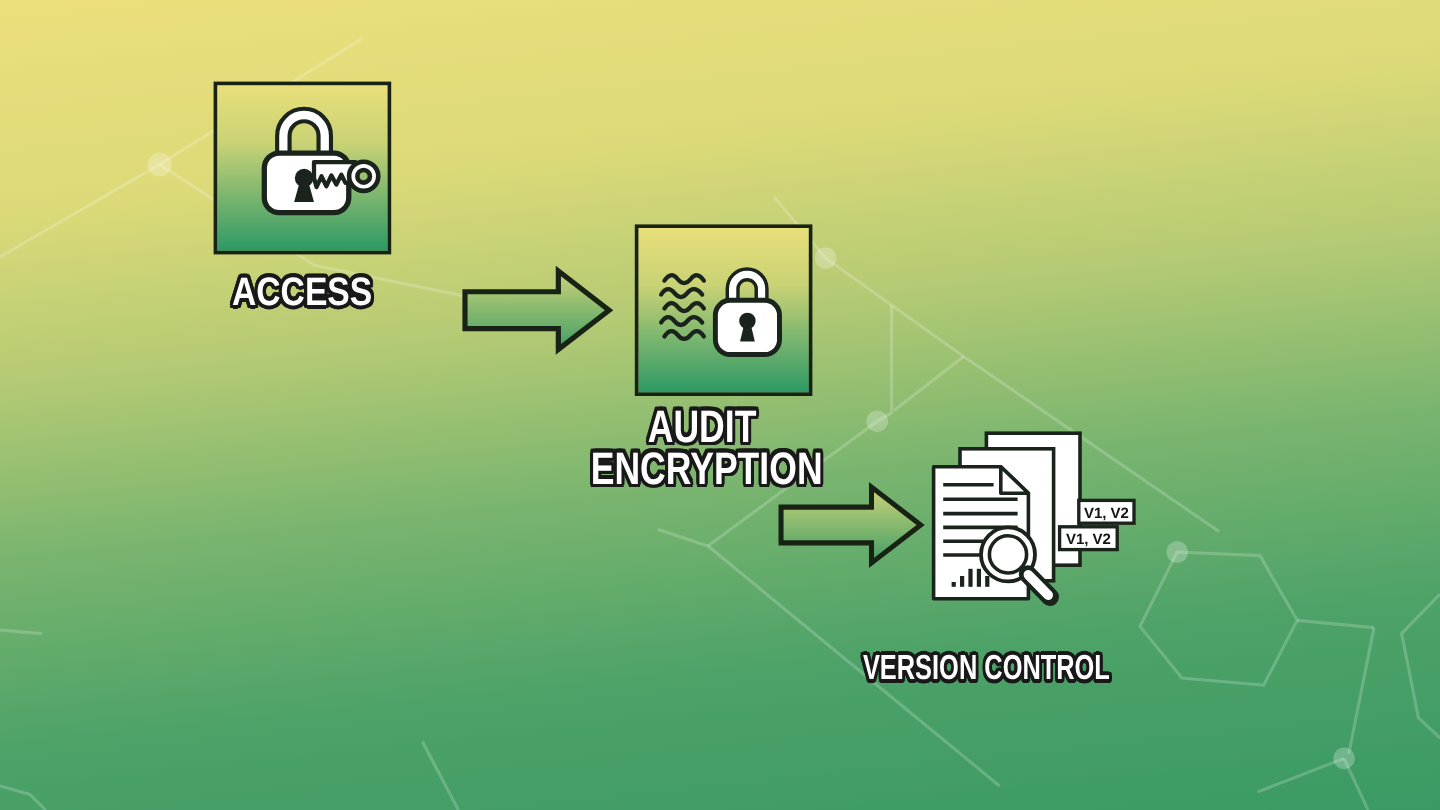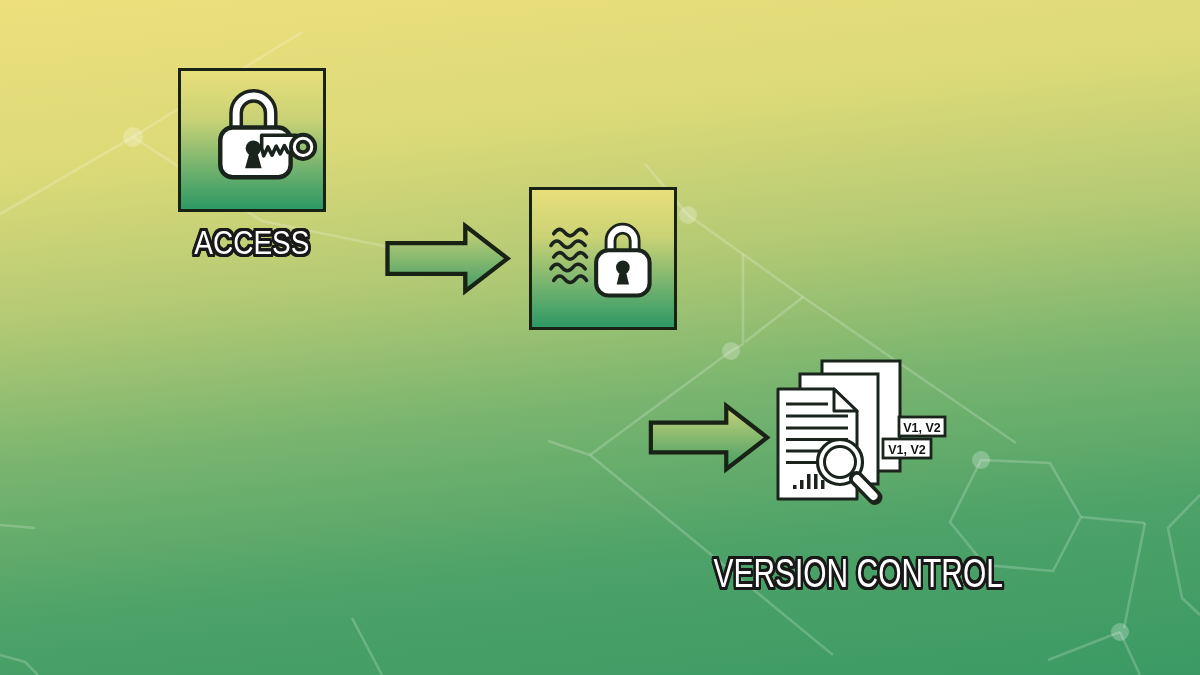--- a/index.html
+++ b/index.html
@@ -15,33 +15,33 @@
     background:linear-gradient(180deg,#e8df7a 0%,#c9d275 35%,#6fb16e 72%,#2d9964 100%);
   }
   .icon-box svg{position:absolute;left:0;top:0;width:100%;height:100%;}
   .box1{left:178px;top:68px;width:148px;height:144px;}
   .box2{left:529px;top:187px;width:148px;height:143px;}
   .arrow-svg{position:absolute;overflow:visible;}
   .arrow1{left:384px;top:222px;width:128px;height:73px;}
   .arrow2{left:649px;top:401px;width:121px;height:73px;}
   .docs-svg{position:absolute;left:768px;top:358px;width:180px;height:155px;overflow:visible;}
   .label{
-    position:absolute;text-align:center;color:#fff;font-weight:400;
+    position:absolute;text-align:center;color:#fff;font-weight:700;
     text-shadow:
       -2.6px -2.6px 0 #191919, -2.6px 2.6px 0 #191919, 2.6px -2.6px 0 #191919, 2.6px 2.6px 0 #191919,
       -3.2px 0 0 #191919, 3.2px 0 0 #191919, 0 -3.2px 0 #191919, 0 3.2px 0 #191919,
       -1.5px -3px 0 #191919, 1.5px -3px 0 #191919, -1.5px 3px 0 #191919, 1.5px 3px 0 #191919,
       -3px -1.5px 0 #191919, 3px -1.5px 0 #191919, -3px 1.5px 0 #191919, 3px 1.5px 0 #191919;
   }
   .label .cond{display:inline-block;white-space:nowrap;}
   .label1{left:132px;top:227px;width:240px;font-size:33px;line-height:31px;}
   .label1 .cond{transform:scaleX(.85);}
   .label2{left:465px;top:339px;width:240px;font-size:38px;line-height:34.5px;}
   .label2 .cond{transform:scaleX(.78);}
-  .label3{left:658px;top:536px;width:400px;font-size:41px;line-height:43px;margin-top:16px;}
+  .label3{left:622px;top:536px;width:400px;font-size:29px;line-height:43px;}
   .label3 .cond{transform:scaleX(.73);}
 </style>
 </head>
 <body>
 
 <div class="stage">
 
   <svg class="bg-pattern" width="1200" height="675" viewBox="0 0 1200 675">
     <g fill="none" stroke="#ffffff" stroke-opacity="0.20" stroke-width="2.6">
       <path d="M133,137 L302,32"></path>
@@ -115,20 +115,24 @@
 
       <path d="M55.5,46 V37 a8.8,8.8 0 0 1 17.6,0 V46" fill="none" stroke="#1b241c" stroke-width="8.6"></path>
       <path d="M55.5,46 V37 a8.8,8.8 0 0 1 17.6,0 V46" fill="none" stroke="#ffffff" stroke-width="4.4"></path>
 
       <rect x="45" y="44" width="39" height="33" rx="9" fill="#ffffff" stroke="#1b241c" stroke-width="3"></rect>
 
       <circle cx="64.5" cy="56.5" r="5" fill="#1b241c"></circle>
       <path d="M62.5,58.5 L60,69 L69,69 L66.5,58.5 Z" fill="#1b241c"></path>
     </svg>
   </div>
+  <div class="label label2">
+    <div><span class="cond">AUDIT</span></div>
+    <div><span class="cond">ENCRYPTION</span></div>
+  </div>
 
   <svg class="arrow-svg arrow2" viewBox="0 0 130 76">
     <defs>
       <linearGradient id="agrad2" x1="0" y1="0" x2="0" y2="1">
         <stop offset="0" stop-color="#ccd378"></stop>
           <stop offset="1" stop-color="#419e66"></stop>
       </linearGradient>
     </defs>
     <path d="M2,22 H83 V4 L127,38 L83,72 V54 H2 Z" fill="url(#agrad2)" stroke="#182315" stroke-width="4.5"></path>
   </svg>

